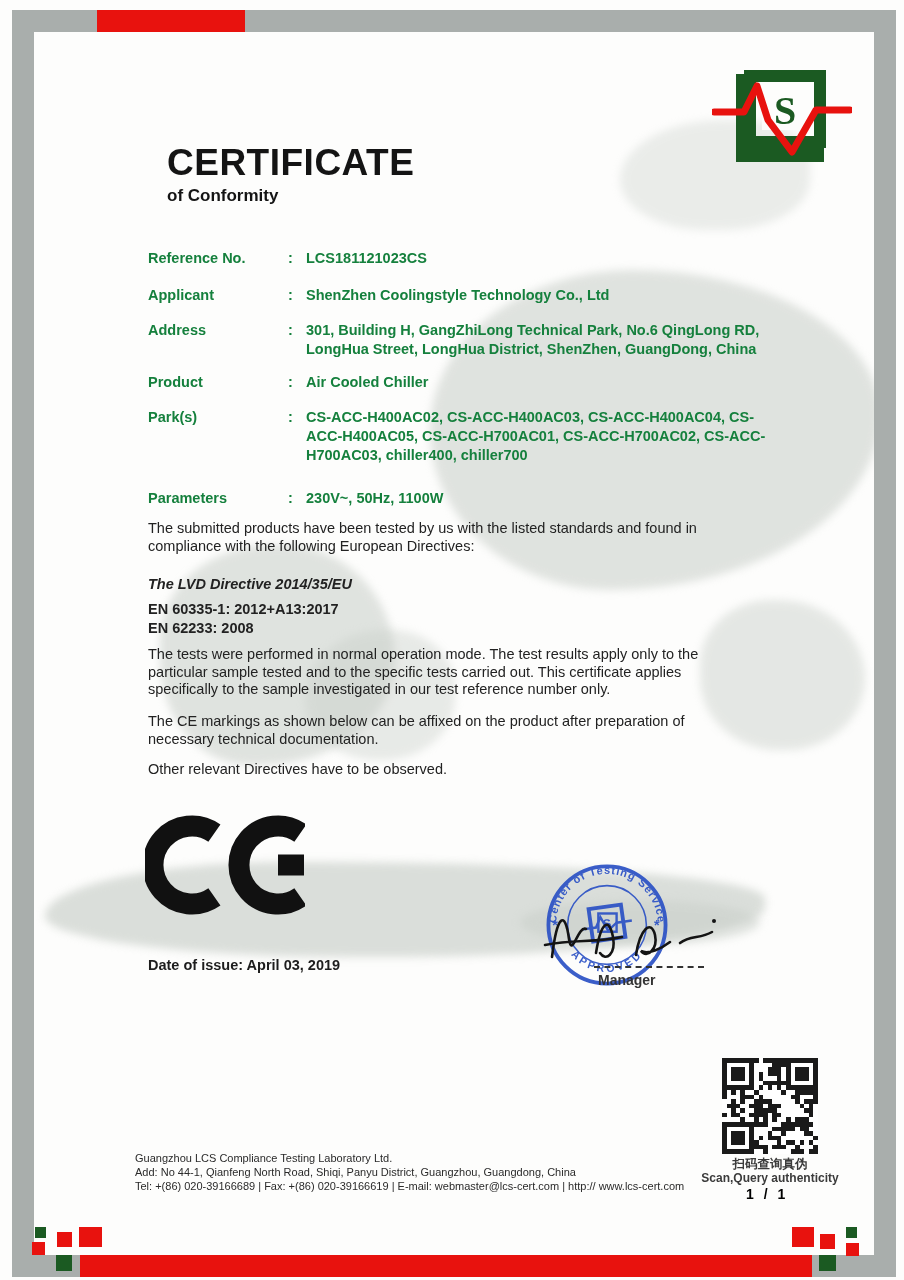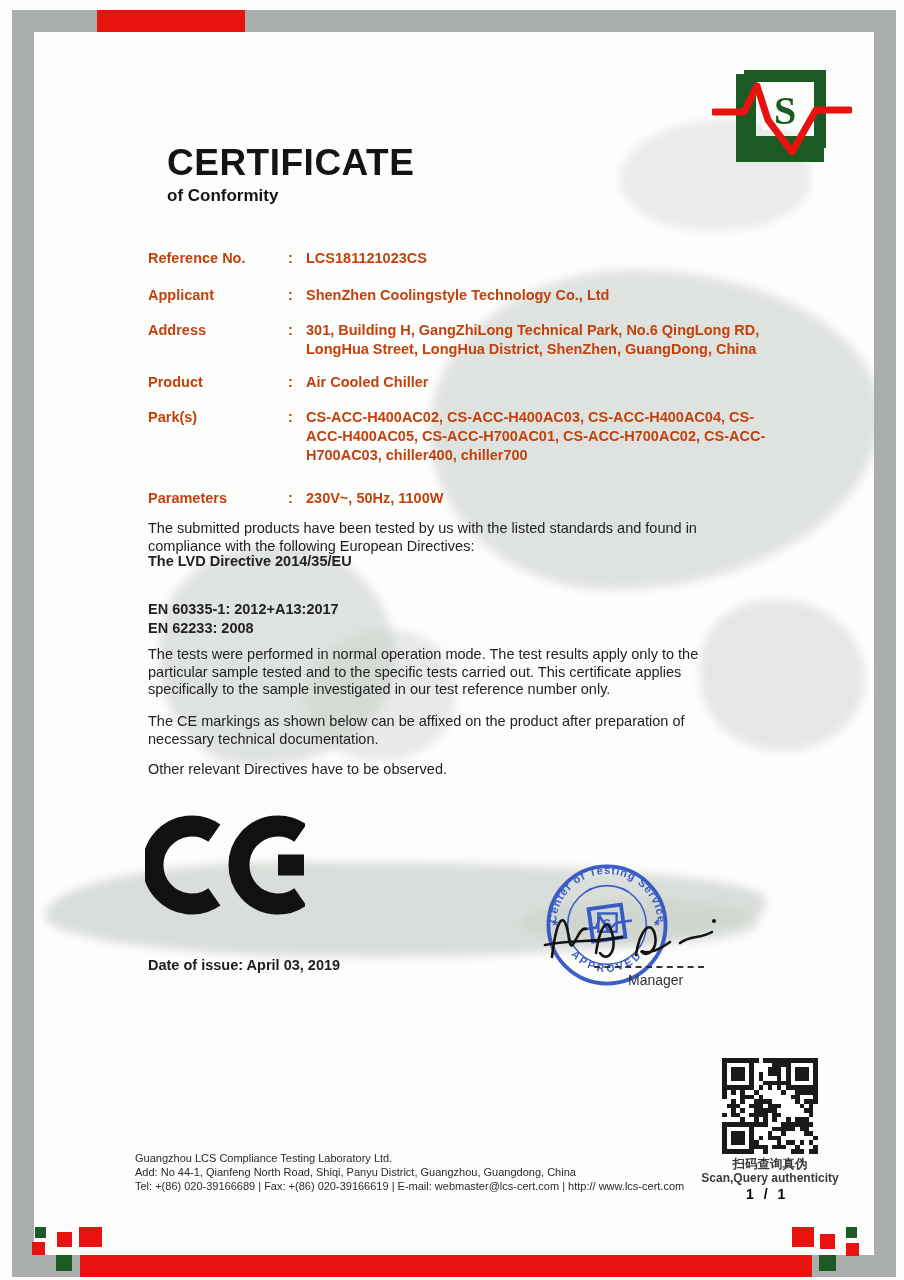--- a/index.html
+++ b/index.html
@@ -9,21 +9,21 @@
   .b{position:absolute;background:#a9aeac;}
   .b.red{background:#e8120e;}
   .sq{position:absolute;}
   
   .blob{position:absolute;background:#c8cec8;opacity:.55;filter:blur(4px);}
   
   .abs{position:absolute;}
   .title-main{font-size:37px;font-weight:bold;letter-spacing:.5px;color:#141414;}
   .title-sub{font-size:17px;font-weight:bold;margin-top:2px;color:#141414;}
   .row{position:absolute;left:148px;display:grid;grid-template-columns:140px 18px 480px;
-       font-size:14.5px;font-weight:bold;line-height:19px;color:#c2410c;}
+       font-size:14.5px;font-weight:bold;line-height:19px;color:#15803d;}
   .para{position:absolute;left:148px;width:588px;font-size:14.5px;line-height:17.5px;color:#222;}
   .para.bold{font-weight:bold;}
   .footer-line{font-size:11px;line-height:13.8px;color:#2a2a2a;}
   .qr-cap{position:absolute;text-align:center;font-weight:bold;color:#3b3b3b;}
   .pageno{position:absolute;font-weight:bold;font-size:14px;letter-spacing:3px;color:#000000;}
   
   .qr{position:absolute;left:722px;top:1058px;width:96px;height:96px;background:#fff;
       display:grid;grid-template-columns:repeat(21,1fr);grid-template-rows:repeat(21,1fr);}
   .qr div{width:100%;height:100%;}
   .qr .on{background:#1a1a1a;}
@@ -106,21 +106,21 @@
     <span>:</span>
     <span>CS-ACC-H400AC02, CS-ACC-H400AC03, CS-ACC-H400AC04, CS-ACC-H400AC05, CS-ACC-H700AC01, CS-ACC-H700AC02, CS-ACC-H700AC03, chiller400, chiller700</span>
   </div>
   <div class="row" style="top:489px;">
     <span>Parameters</span>
     <span>:</span>
     <span>230V~, 50Hz, 1100W</span>
   </div>
 
   <div class="para" style="top:520px;">The submitted products have been tested by us with the listed standards and found in compliance with the following European Directives:</div>
-  <div class="para bold" style="top:553px;">The LVD Directive 2014/35/EU</div>
+  <div class="para bold" style="top:576px;font-style:italic;">The LVD Directive 2014/35/EU</div>
   <div class="para bold" style="top:600px;line-height:18.5px;">
     <div>EN 60335-1: 2012+A13:2017</div>
     <div>EN 62233: 2008</div>
   </div>
   <div class="para" style="top:646px;">The tests were performed in normal operation mode. The test results apply only to the particular sample tested and to the specific tests carried out. This certificate applies specifically to the sample investigated in our test reference number only.</div>
   <div class="para" style="top:713px;">The CE markings as shown below can be affixed on the product after preparation of necessary technical documentation.</div>
   <div class="para" style="top:761px;">Other relevant Directives have to be observed.</div>
 
   <svg class="abs" style="left:145px;top:814px;" width="160" height="102" viewBox="0 0 160 102">
     <g fill="none" stroke="#111" stroke-width="21">
@@ -159,21 +159,21 @@
     <g fill="none" stroke="#141414" stroke-width="2.6" stroke-linecap="round">
       <path d="M10 64 C 15 22, 23 16, 27 46 C 30 66, 36 32, 44 36"></path>
       <path d="M3 52 C 32 46, 52 50, 80 44"></path>
       <path d="M54 60 C 59 28, 67 24, 71 44 C 74 61, 64 69, 58 60"></path>
       <path d="M94 62 C 98 36, 109 26, 113 42 C 116 56, 105 66, 99 58 C 107 62, 120 55, 128 49"></path>
       <path d="M138 50 C 148 42, 158 46, 170 39"></path>
       <circle cx="172" cy="28" r="2" fill="#141414" stroke="none"></circle>
     </g>
   </svg>
   <div class="dash" style="left:594px;top:966px;"></div>
-  <div class="manager" style="left:628px;top:972px;">Manager</div>
+  <div class="manager" style="left:598px;top:972px;font-weight:bold;">Manager</div>
 
   <div class="qr">
       <div class="on"></div>
       <div class="on"></div>
       <div class="on"></div>
       <div class="on"></div>
       <div class="on"></div>
       <div class="on"></div>
       <div class="on"></div>
       <div class="on"></div>

